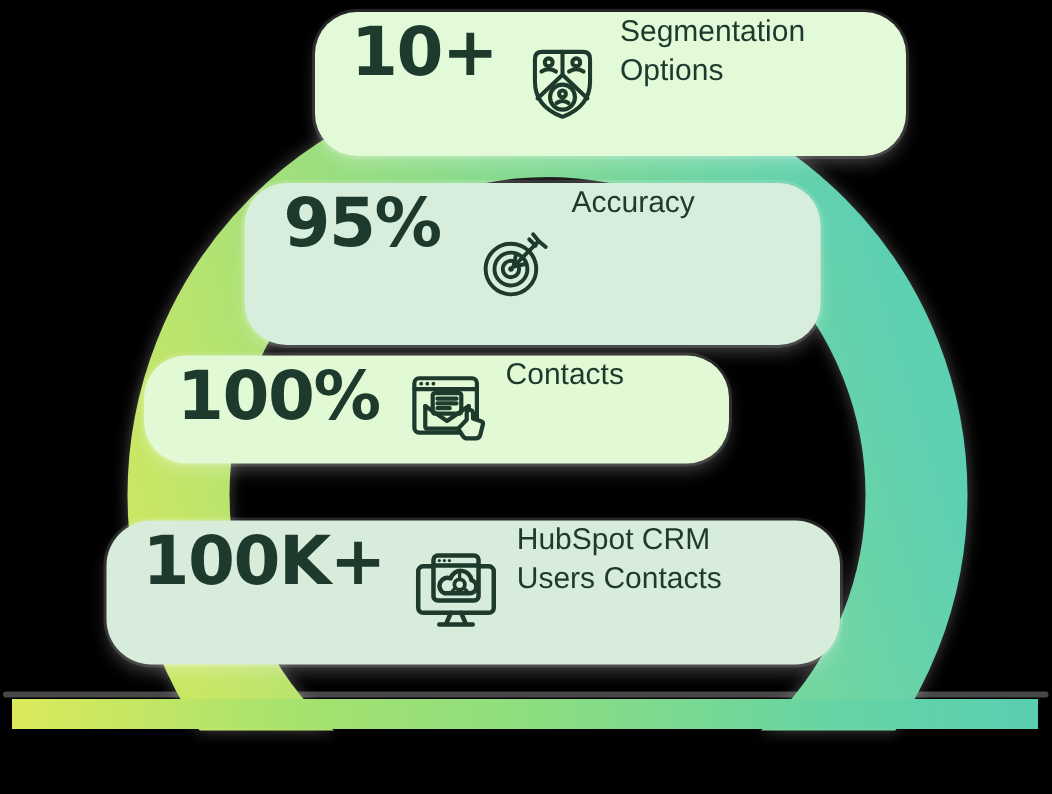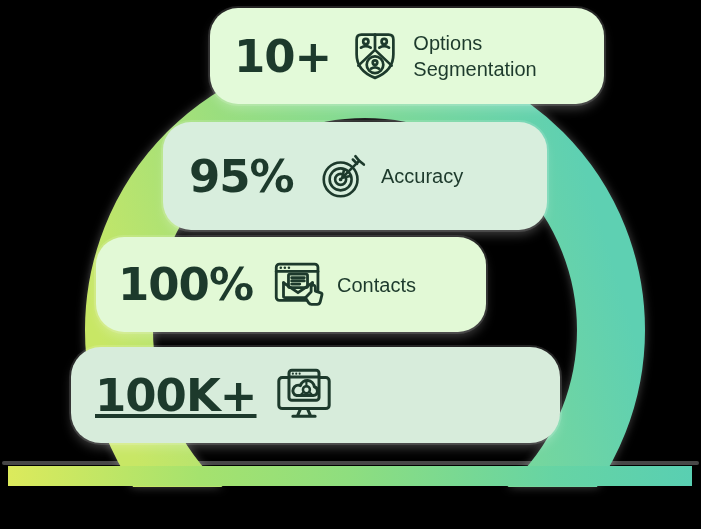--- a/index.html
+++ b/index.html
@@ -14,37 +14,37 @@
   
   .ring-svg{position:absolute;left:0;top:0;z-index:2;
     filter:drop-shadow(0 0 5px rgba(255,255,255,0.28));}
   
   .bar-shadow{position:absolute;left:2px;top:461px;width:697px;height:4px;
     background:#474747;border-radius:2px;z-index:1;}
   
   .gradient-bar{position:absolute;left:8px;top:466px;width:684px;height:20px;z-index:3;
     background:linear-gradient(90deg,#dcea5c 0%,#a5e26e 28%,#8ede7f 50%,#66d4a4 80%,#59cfb2 100%);}
   
-  .card{position:absolute;display:flex;align-items:center;z-index:4;
+  .card{position:absolute;display:flex;z-index:4;
     border-radius:28px;
     box-shadow:0 0 0 2px rgba(255,255,255,0.13), 0 6px 12px -2px rgba(255,255,255,0.28);}
   .num{font-family:"DejaVu Sans", sans-serif;font-weight:800;font-size:45px;
     color:var(--ink);letter-spacing:-1px;margin-right:16px;white-space:nowrap;}
   .icon{flex:0 0 auto;margin-right:10px;display:flex;align-items:center;justify-content:center;}
   .icon svg{stroke:var(--ink);fill:none;stroke-width:3.1;stroke-linecap:round;stroke-linejoin:round;}
   .icon svg .f{fill:var(--ink);stroke:none;}
   .label{font-size:20px;line-height:26px;font-weight:500;color:var(--ink);}
   .s1{left:210px;top:8px;width:370px;height:96px;padding-left:24px;background:var(--c1);}
   .s1 .num{min-width:82px;}
   .s2{left:163px;top:122px;width:358px;height:108px;padding-left:26px;background:var(--c2);}
   .s2 .num{min-width:112px;}
-  .s3{left:96px;top:237px;width:368px;height:95px;padding-left:22px;background:var(--c3);}
+  .s3{left:96px;top:237px;width:368px;height:72px;padding-left:22px;background:var(--c3);}
   .s3 .num{min-width:126px;}
   .s4{left:71px;top:347px;width:465px;height:96px;padding-left:24px;background:var(--c4);border-radius:30px;}
-  .s4 .num{min-width:152px;text-decoration:underline;}
+  .s4 .num{min-width:152px;}
   .fill3{fill:var(--c3);}
   .fill4{fill:var(--c4);}
 </style>
 </head>
 <body>
 
 <div class="stage">
 
   <svg class="ring-svg" width="701" height="487" viewBox="0 0 701 487" aria-hidden="true">
     <defs>
@@ -70,22 +70,22 @@
         <circle cx="21.5" cy="15.5" r="3"></circle>
         <path d="M16 22.5 Q21.5 18.8 27 22.5"></path>
         <circle cx="42.5" cy="15.5" r="3"></circle>
         <path d="M37 22.5 Q42.5 18.8 48 22.5"></path>
         <circle cx="32" cy="42" r="9.5"></circle>
         <circle cx="32" cy="39.5" r="2.6"></circle>
         <path d="M27.5 46.5 Q32 43.4 36.5 46.5"></path>
       </svg>
     </div>
     <div class="label">
+      <div>Segmentation</div>
       <div>Options</div>
-      <div>Segmentation</div>
     </div>
   </div>
 
   <div class="card s2">
     <div class="num">95%</div>
     <div class="icon">
       <svg width="54" height="54" viewBox="0 0 64 64">
         <circle cx="28" cy="36" r="20"></circle>
         <circle cx="28" cy="36" r="13"></circle>
         <circle cx="28" cy="36" r="6.5"></circle>
@@ -133,15 +133,19 @@
         <circle class="f" cx="24" cy="10" r="1.1"></circle>
         <circle class="f" cx="27.5" cy="10" r="1.1"></circle>
         <path class="fill4" d="M24 32.5 h17.5 a4.6 4.6 0 0 0 1.2 -9 a7.4 7.4 0 0 0 -14.4 -1.2 a5.1 5.1 0 0 0 -4.3 10.2 z" stroke="#1d3a2c"></path>
         <circle cx="34.5" cy="26.5" r="3.6" stroke-width="2.6"></circle>
         <path d="M34.5 22.9 V19.6 M31.7 28.8 L29.2 31.3 M37.3 28.8 L39.8 31.3" stroke-width="2.2"></path>
         <circle class="f" cx="34.5" cy="18.4" r="1.3"></circle>
         <circle class="f" cx="28.2" cy="32.3" r="1.3"></circle>
         <circle class="f" cx="40.8" cy="32.3" r="1.3"></circle>
       </svg>
     </div>
+    <div class="label">
+      <div>HubSpot CRM</div>
+      <div>Users Contacts</div>
+    </div>
   </div>
 
 </div>
 
 </body></html>

